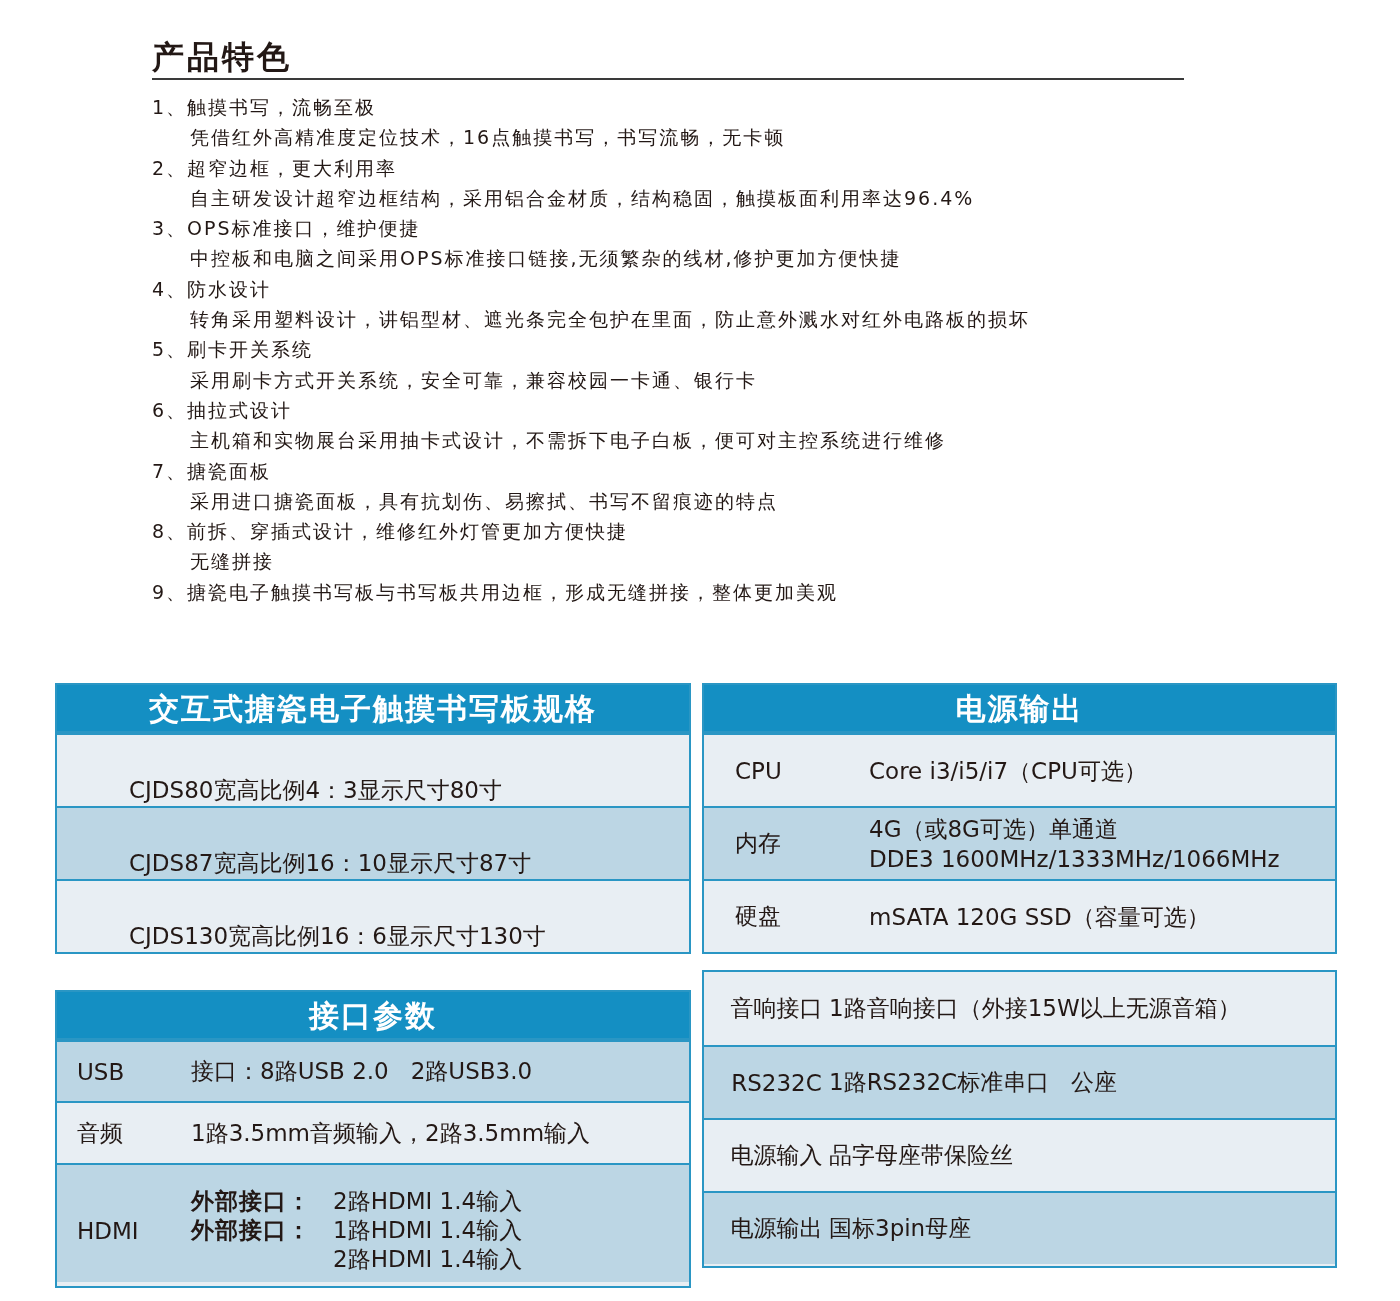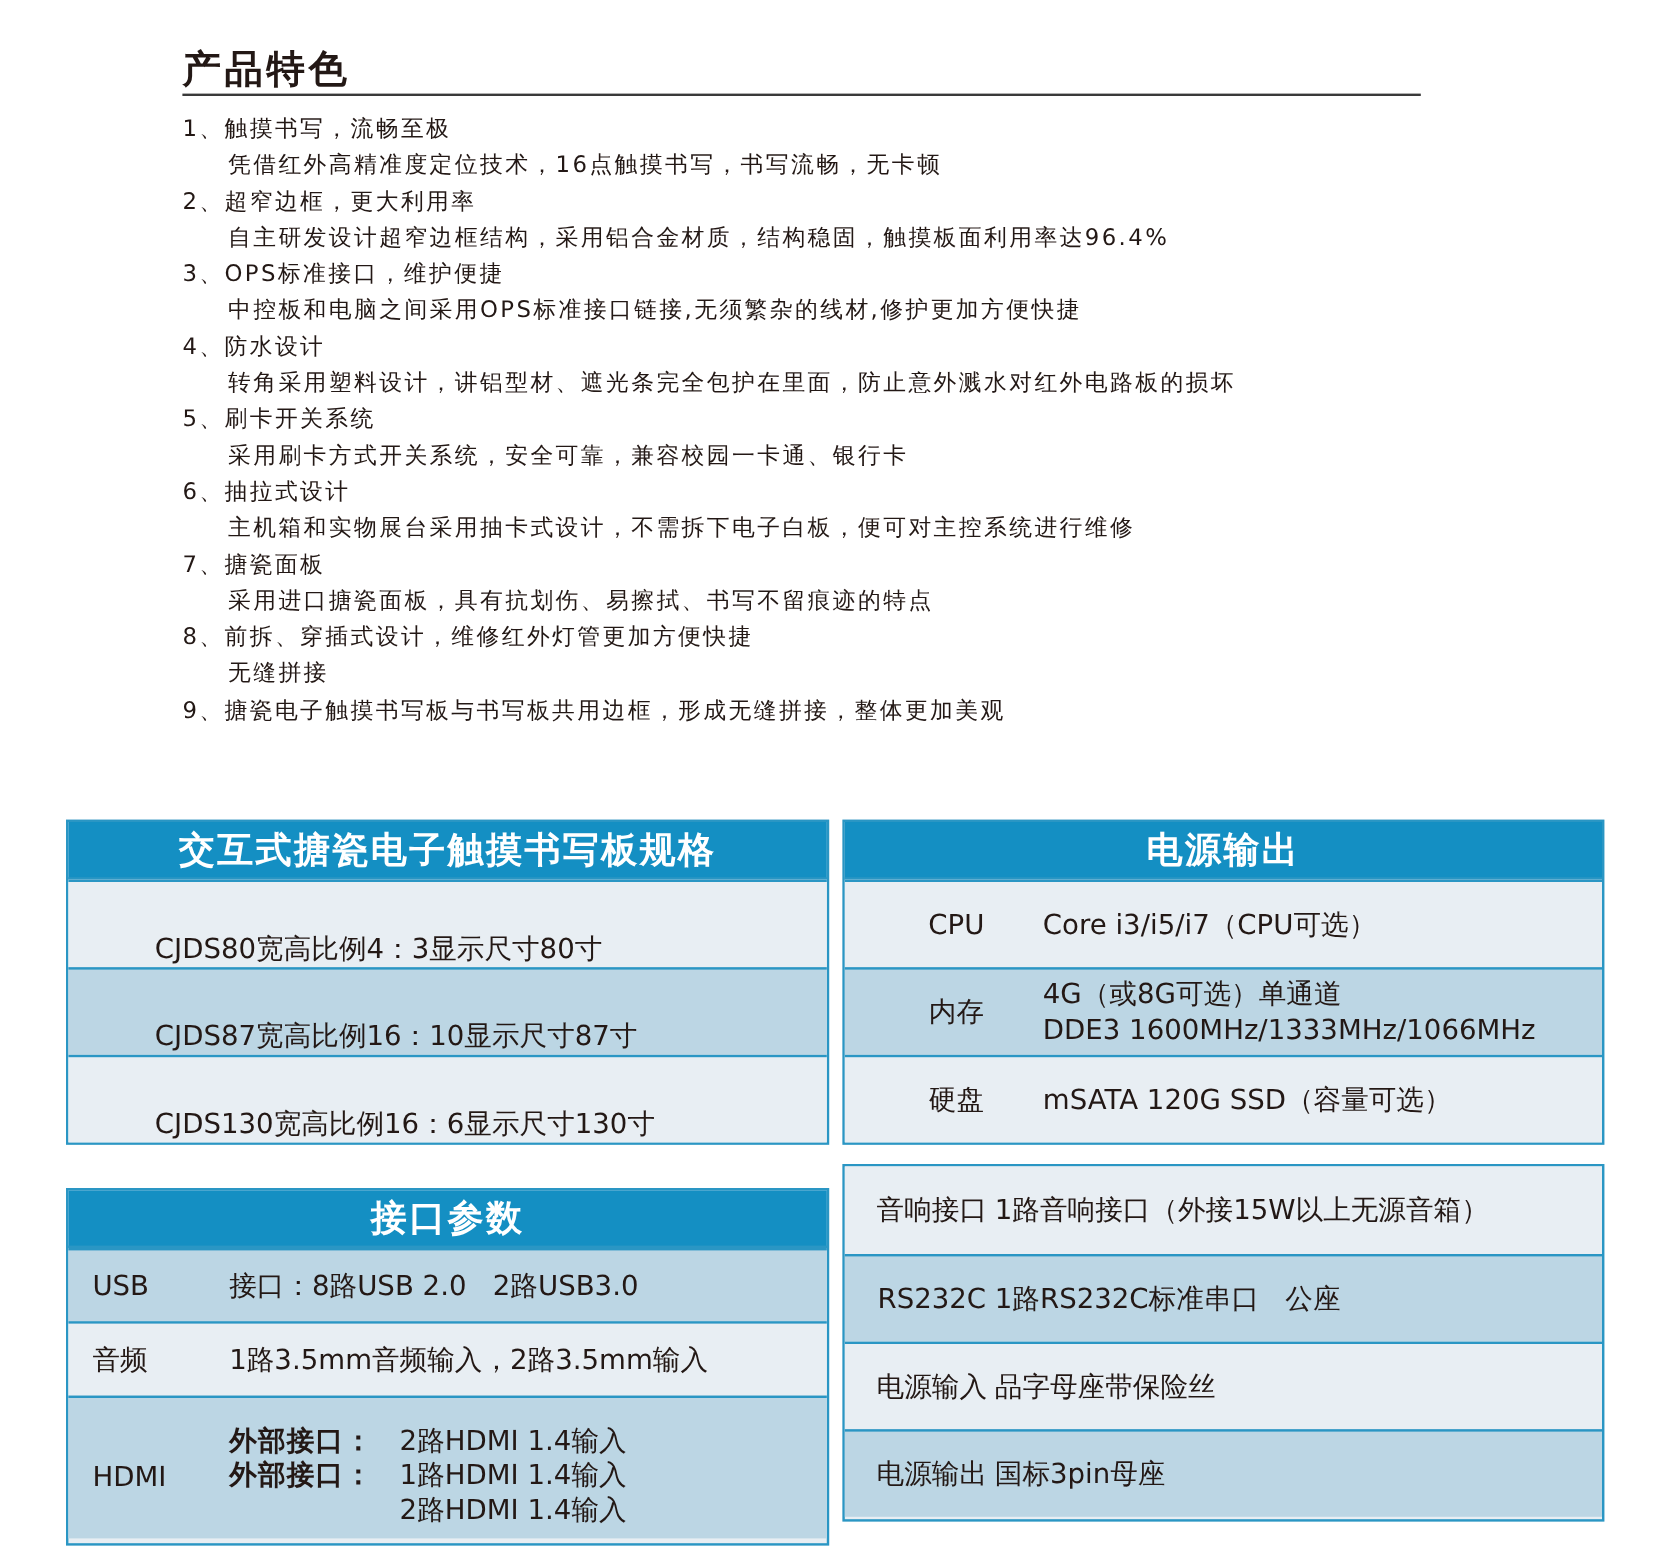--- a/index.html
+++ b/index.html
@@ -36,21 +36,21 @@
   .row.light { background: #e8eef3; }
   .row.dark { background: #bcd6e4; }
 
   
   #p1 { left: 55px; top: 683px; width: 636px; height: 271px; }
   #p1 .row { height: 73px; padding-left: 72px; align-items: flex-end; }
 
   
   #p2 { left: 702px; top: 683px; width: 635px; height: 271px; }
   #p2 .row { height: 73px; }
-  #p2 .k { width: 165px; text-align: center; padding-left: 21px; }
+  #p2 .k { width: 165px; text-align: left; padding-left: 31px; }
   #p2 .v { flex: 1; line-height: 30px; }
 
   
   #p3 { left: 55px; top: 970px; width: 636px; height: 298px; margin-top: 20px; }
   #p3 .k { width: 134px; padding-left: 20px; }
   #p3 .v { flex: 1; }
   #p3 .row.r1 { height: 61px; background: #bcd6e4; }
   #p3 .row.r2 { height: 62px; background: #e8eef3; }
   #p3 .row.r3 { height: 119px; background: #bcd6e4; align-items: center; padding-top: 14px; }
   #p3 .hdmi-line { display: flex; line-height: 29px; }

